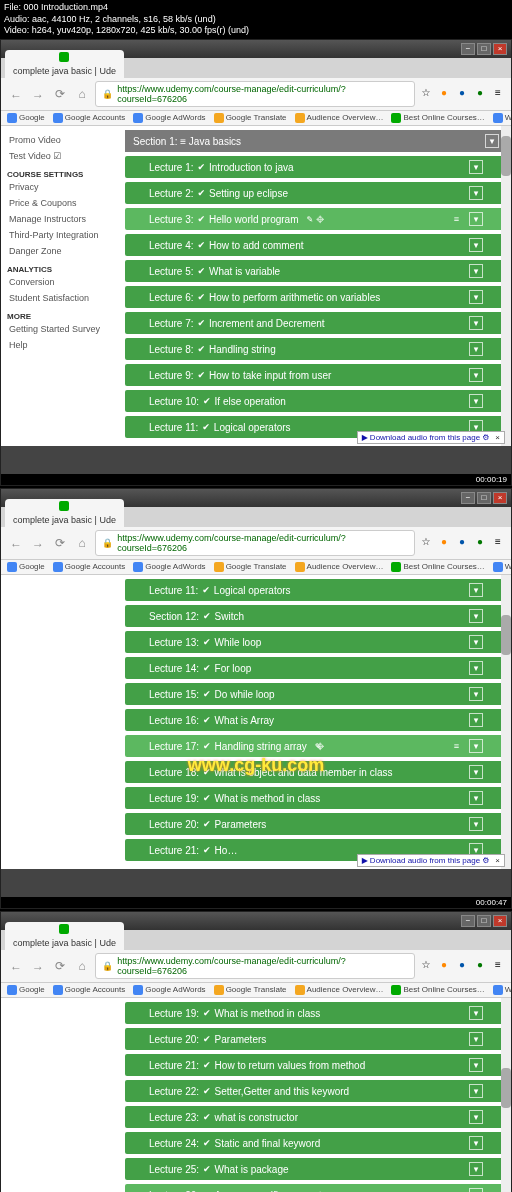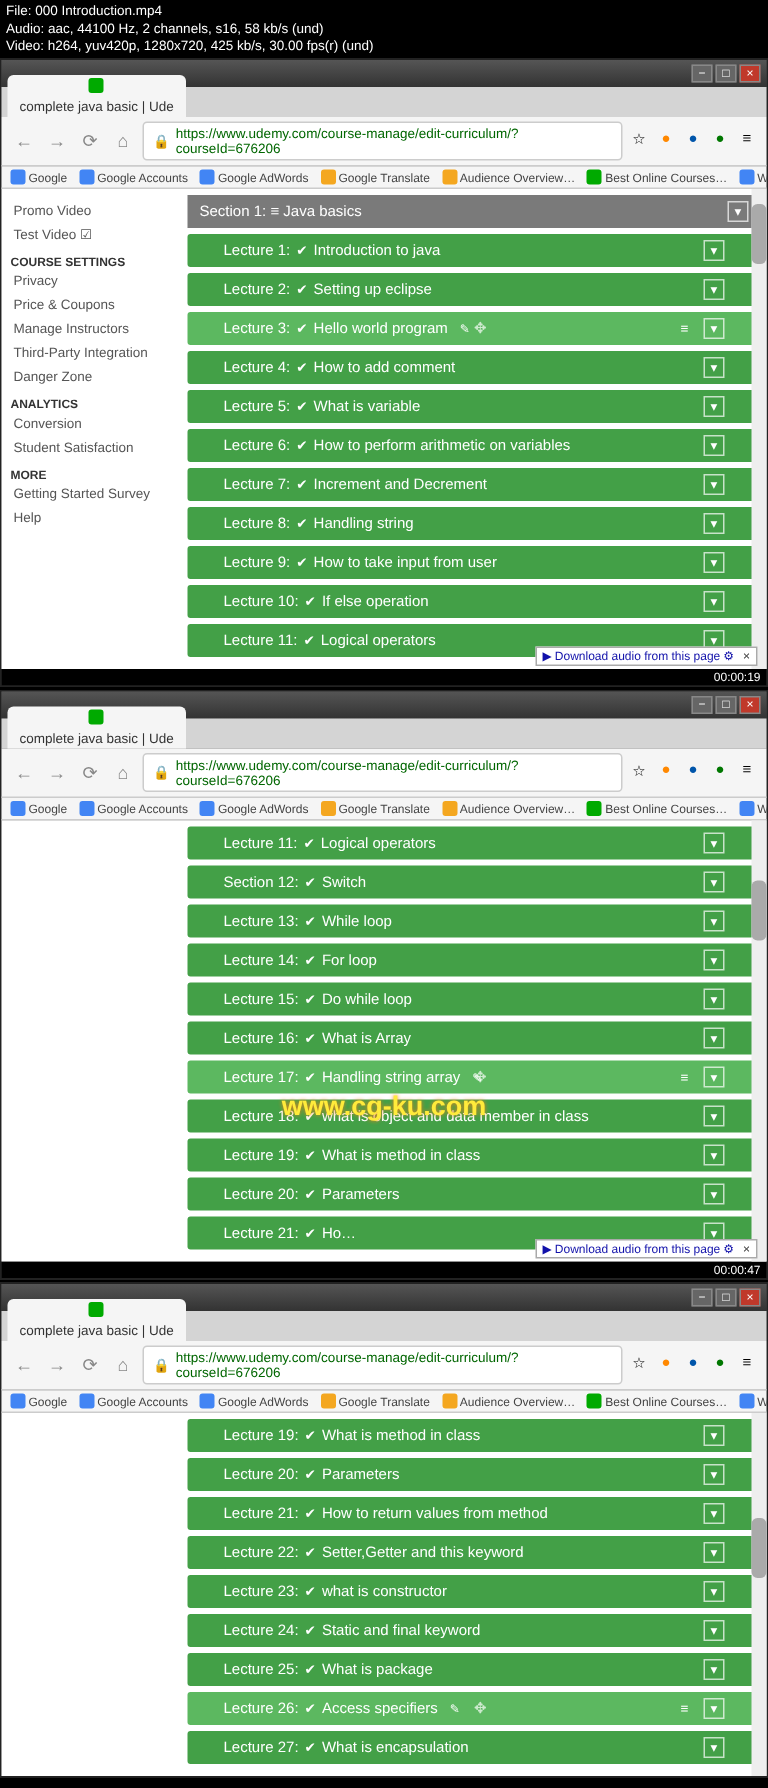--- a/index.html
+++ b/index.html
@@ -14,21 +14,21 @@
   .tabstrip { background: #d4d4d4; display: flex; height: 20px; align-items: flex-end; padding: 0 4px; }
   .tab { background: #f5f5f5; border-radius: 4px 4px 0 0; padding: 2px 8px; font-size: 9px; color: #333; display: flex; align-items: center; gap: 4px; flex-direction: column; }
   .tab-favicon { width: 10px; height: 10px; background: #0a0; border-radius: 2px; }
   .addrbar { background: #f5f5f5; display: flex; align-items: center; padding: 3px 6px; gap: 4px; border-bottom: 1px solid #ccc; }
   .nav-btn { width: 18px; height: 18px; color: #888; font-size: 12px; text-align: center; line-height: 18px; cursor: pointer; }
   .url { flex: 1; background: #fff; border: 1px solid #ccc; border-radius: 3px; padding: 2px 6px; font-size: 9px; color: #333; display: flex; align-items: center; gap: 4px; }
   .lock { color: #0a0; font-size: 9px; }
   .url-text { color: #060; }
   .addr-icon { width: 14px; height: 14px; font-size: 10px; text-align: center; }
   .bookbar { background: #f5f5f5; display: flex; align-items: center; padding: 2px 6px; gap: 8px; border-bottom: 1px solid #ccc; overflow: hidden; white-space: nowrap; }
-  .bm { font-size: 8px; color: #444; display: flex; align-items: center; gap: 2px; cursor: pointer; }
+  .bm { font-size: 8px; color: #444; display: flex; align-items: flex-start; gap: 2px; cursor: pointer; }
   .bm-icon { width: 10px; height: 10px; background: #4285f4; border-radius: 2px; }
   .bm-icon.orange { background: #f4a720; }
   .bm-icon.green { background: #0a0; }
   .content { background: #fff; display: flex; min-height: 220px; position: relative; }
   .sidebar { width: 120px; padding: 6px; font-size: 9px; color: #555; }
   .sidebar-item { padding: 3px 2px; cursor: pointer; }
   .sidebar-head { font-weight: bold; color: #333; margin-top: 6px; font-size: 8px; }
   .main { flex: 1; padding: 4px; }
   .section-head { background: #7a7a7a; color: #fff; padding: 4px 8px; font-size: 10px; display: flex; align-items: center; justify-content: space-between; margin-bottom: 4px; }
   .lecture { background: #43a047; color: #fff; padding: 4px 24px; margin-bottom: 4px; font-size: 10px; display: flex; align-items: center; justify-content: space-between; border-radius: 2px; position: relative; }
@@ -37,21 +37,21 @@
   .lec-num { font-weight: normal; }
   .check { font-size: 9px; }
   .edit-icon { font-size: 8px; margin-left: 4px; }
   .lec-right { width: 14px; height: 14px; border: 1px solid rgba(255,255,255,0.7); display: flex; align-items: center; justify-content: center; font-size: 9px; }
   .lec-pre { display: flex; gap: 4px; align-items: center; margin-right: 6px;}
   .hamburger { font-size: 9px; color: #fff; }
   .drag-handle { color: rgba(255,255,255,0.7); font-size: 10px; position: absolute; left: 50%; cursor: move; }
   .dl-audio { position: absolute; bottom: 2px; right: 6px; background: #fff; border: 1px solid #aaa; font-size: 8px; padding: 1px 4px; display: flex; align-items: center; gap: 2px; color: #11a; z-index: 5; }
   .dl-x { color: #333; margin-left: 4px; cursor: pointer; }
   .dl-gear { cursor: pointer; }
-  .timestamp { color: #fff; font-size: 8px; text-align: right; padding: 1px 4px; background: #000; }
+  .timestamp { color: #fff; font-size: 8px; text-align: right; padding: 1px 4px; background: #000; margin-top: 28px; }
   .scrollbar { position: absolute; right: 0; top: 0; bottom: 0; width: 10px; background: #eee; }
   .scroll-thumb { background: #aaa; width: 100%; height: 40px; margin-top: 10px; border-radius: 4px; }
   .watermark { position: absolute; left: 50%; transform: translateX(-50%); color: #ffeb3b; font-size: 18px; font-weight: bold; text-shadow: 0 0 3px #f57f17; z-index: 10; pointer-events: none; }
 </style>
 </head>
 <body>
 
 <div class="file-info">
   <div>File: 000 Introduction.mp4</div>
   <div>Audio: aac, 44100 Hz, 2 channels, s16, 58 kb/s (und)</div>

